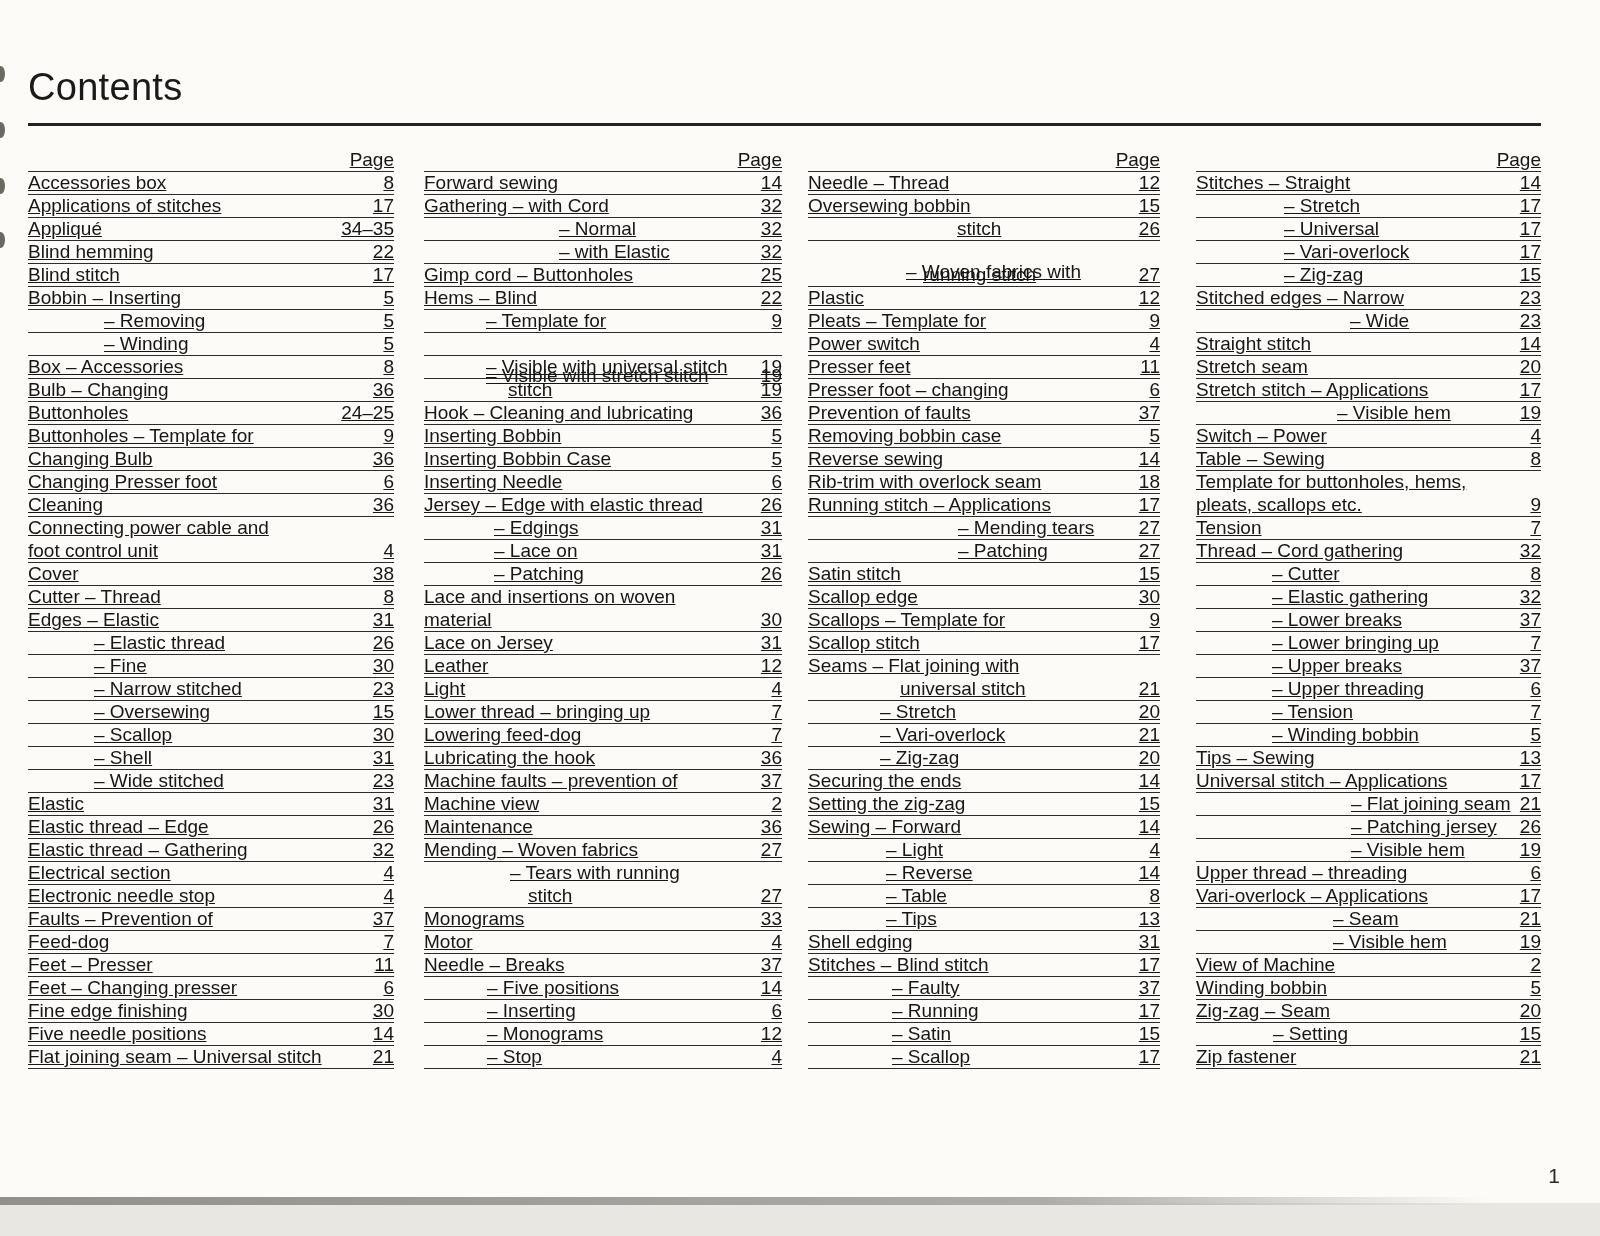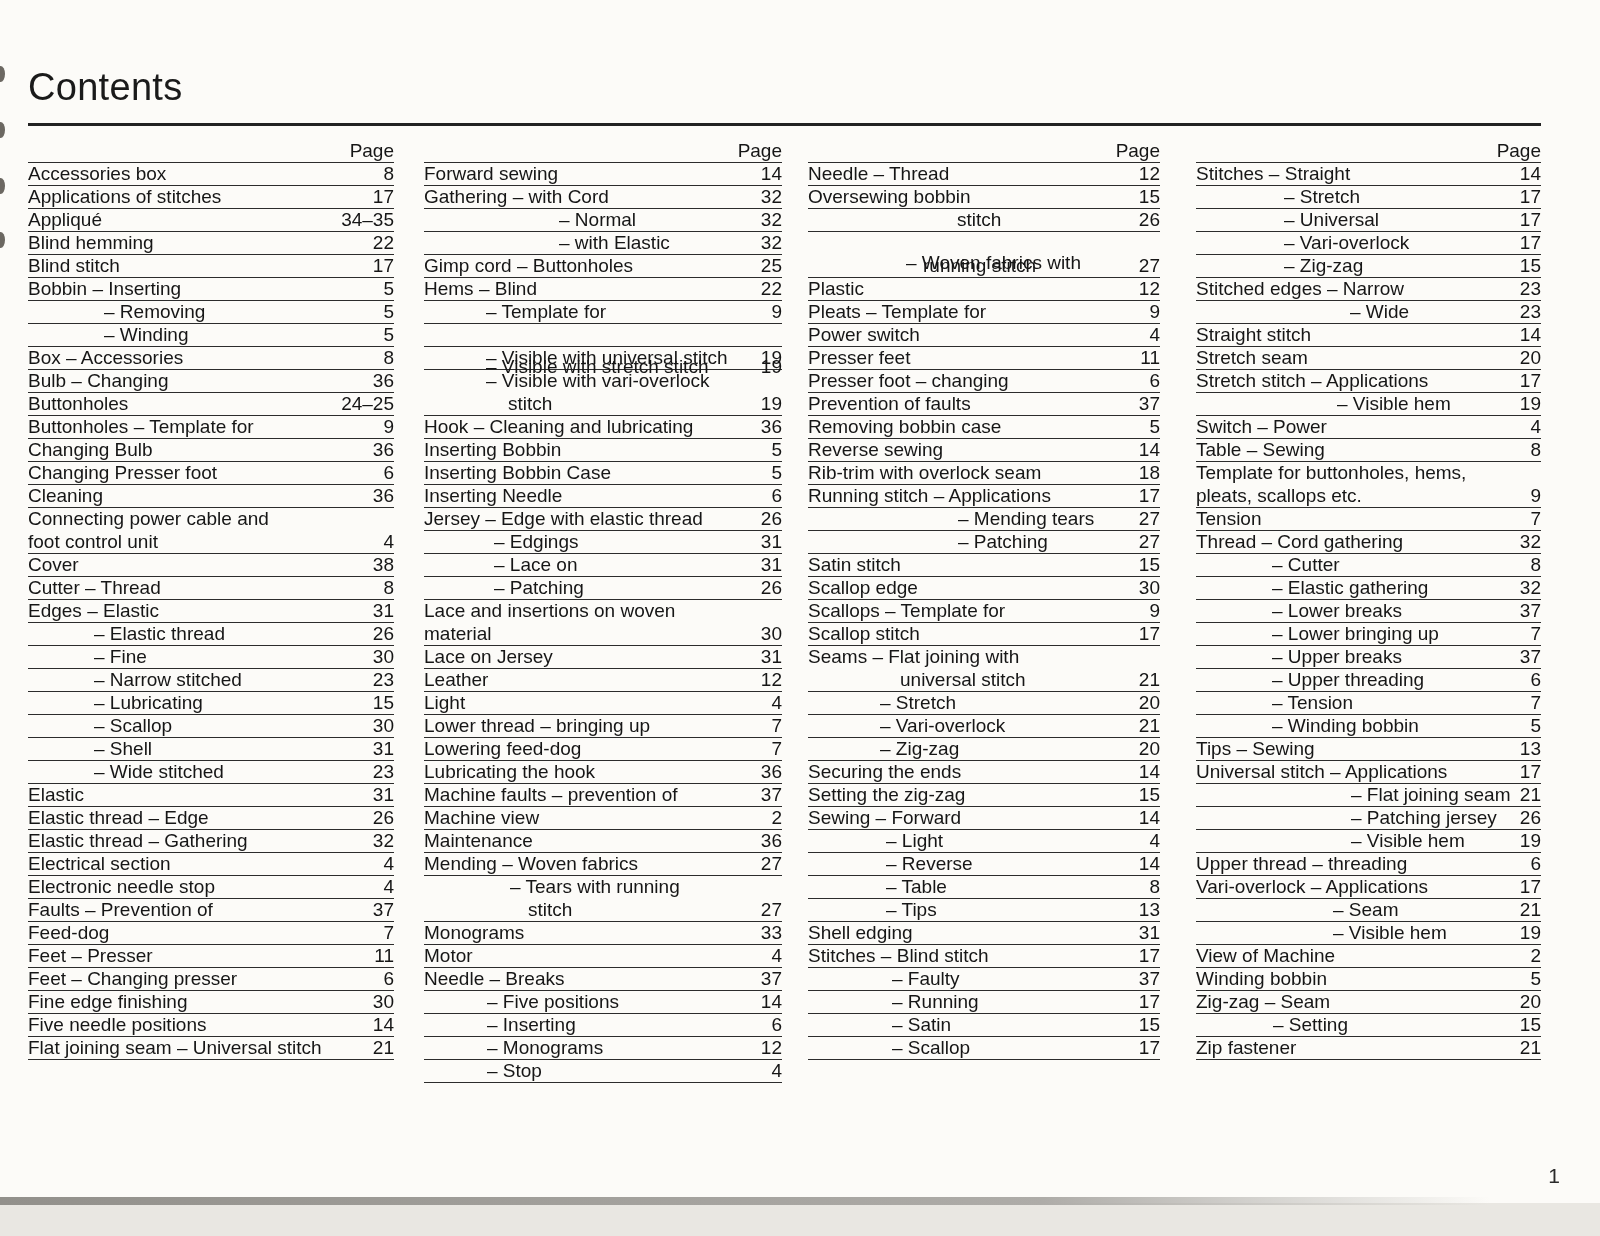--- a/index.html
+++ b/index.html
@@ -25,21 +25,21 @@
     position:absolute;left:-4px;width:9px;height:16px;border-radius:50%;
     background:#47443c;opacity:.8;
   }
   .title{
     position:absolute;left:28px;top:66px;margin:0;
     font-size:38px;font-weight:500;letter-spacing:.3px;color:#1a1a1a;
   }
   .title-rule{
     position:absolute;left:28px;top:123px;width:1513px;height:3px;background:#222;
   }
-  .col{position:absolute;top:140px;}
+  .col{position:absolute;top:149px;text-decoration:underline;}
   .col.c1{left:28px;width:366px;}
   .col.c2{left:424px;width:358px;}
   .col.c3{left:808px;width:352px;}
   .col.c4{left:1196px;width:345px;}
   .row{
     display:flex;justify-content:space-between;align-items:baseline;
     height:22px;line-height:22px;border-bottom:1.8px solid #2c2c2c;
     font-size:19px;white-space:nowrap;
   }
   .row.noline{border-bottom:1.8px solid transparent;}
@@ -156,21 +156,21 @@
     </div>
     <div class="row">
       <span class="t" style="padding-left: 66px;">– Fine</span>
       <span class="p">30</span>
     </div>
     <div class="row">
       <span class="t" style="padding-left: 66px;">– Narrow stitched</span>
       <span class="p">23</span>
     </div>
     <div class="row">
-      <span class="t" style="padding-left: 66px;">– Lubricating</span>
+      <span class="t" style="padding-left: 66px;">– Oversewing</span>
       <span class="p">15</span>
     </div>
     <div class="row">
       <span class="t" style="padding-left: 66px;">– Scallop</span>
       <span class="p">30</span>
     </div>
     <div class="row">
       <span class="t" style="padding-left: 66px;">– Shell</span>
       <span class="p">31</span>
     </div>
@@ -259,24 +259,20 @@
       <span class="t" style="padding-left: 62px;">– Template for</span>
       <span class="p">9</span>
     </div>
     <div class="row">
       <span class="t" style="padding-left: 62px; margin-top: 32px;">– Visible with stretch stitch</span>
       <span class="p">19</span>
     </div>
     <div class="row">
       <span class="t" style="padding-left: 62px;">– Visible with universal stitch</span>
       <span class="p">19</span>
-    </div>
-    <div class="row noline">
-      <span class="t" style="padding-left: 62px;">– Visible with vari-overlock</span>
-      <span class="p"></span>
     </div>
     <div class="row">
       <span class="t" style="padding-left: 84px;">stitch</span>
       <span class="p">19</span>
     </div>
     <div class="row">
       <span class="t">Hook – Cleaning and lubricating</span>
       <span class="p">36</span>
     </div>
     <div class="row">

